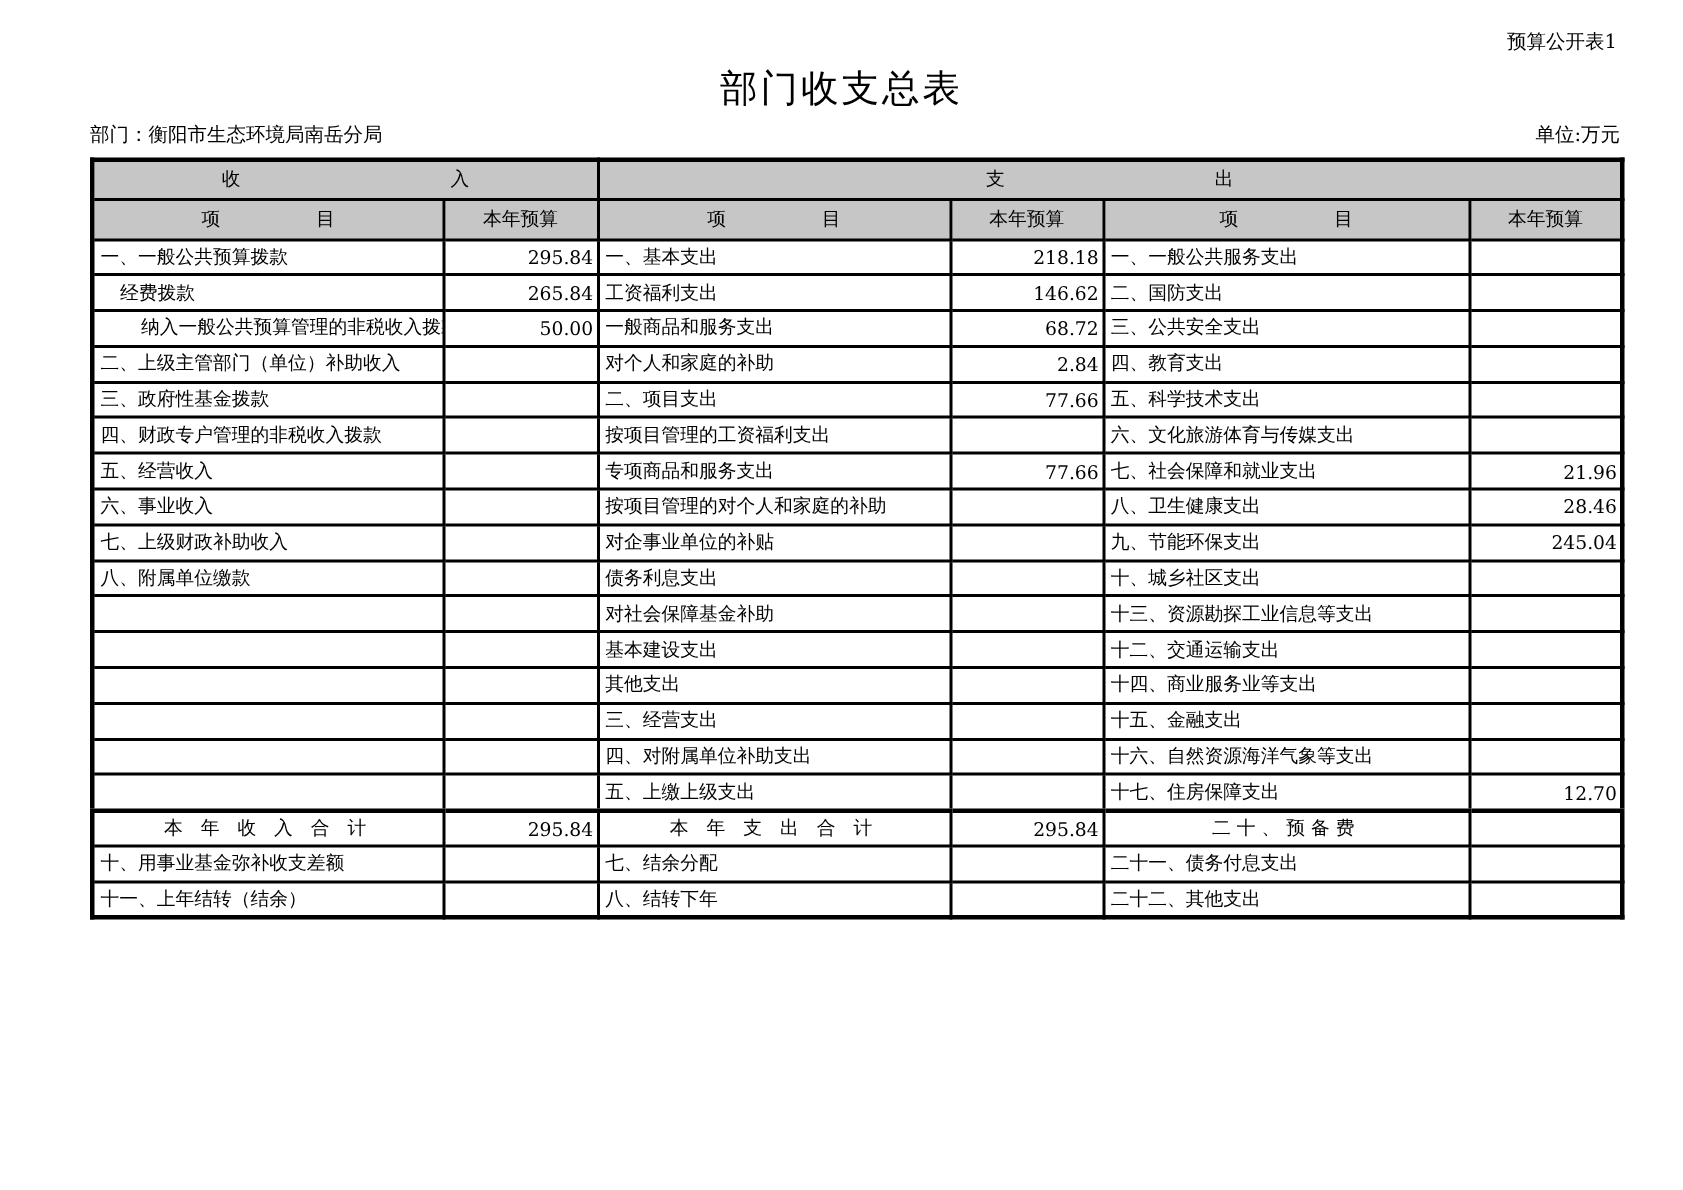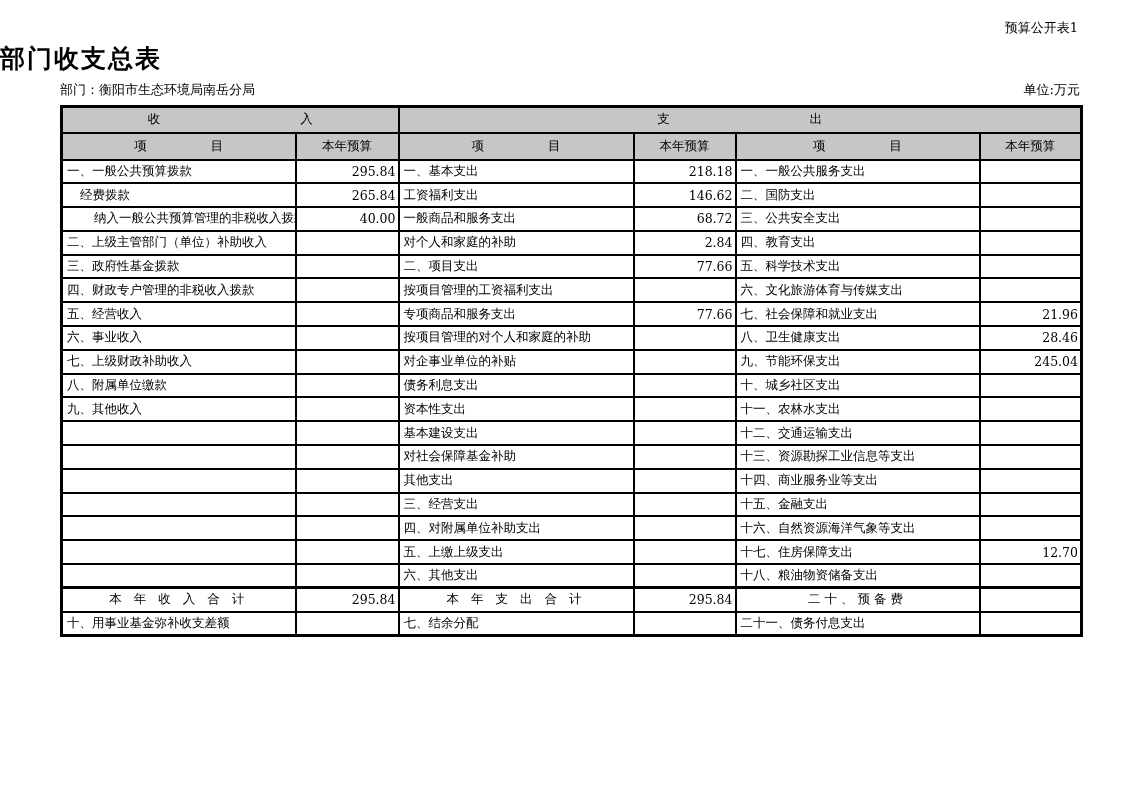--- a/index.html
+++ b/index.html
@@ -3,22 +3,22 @@
 <meta charset="utf-8">
 <style>
   * { margin:0; padding:0; box-sizing:border-box; }
   html,body { background:#ffffff; }
   .page {
     position:relative; width:1122px; height:793px; background:#ffffff;
     font-family:"DejaVu Serif", serif; color:#000;
   }
   .doc-label { position:absolute; top:19px; right:44px; font-size:13px; }
   .page-title {
-    position:absolute; top:42px; left:0; width:100%; 
-    font-family:"DejaVu Sans", sans-serif; font-weight:bold; font-size:25px;
+    position:absolute; top:42px; left:0; width:100%; text-align:center;
+    font-family:"DejaVu Sans", sans-serif; font-weight:normal; font-size:25px;
     letter-spacing:2px;
   }
   .meta-row {
     position:absolute; top:81px; left:60px; width:1020px;
     display:flex; justify-content:space-between; font-size:13px;
   }
   table.budget {
     position:absolute; top:105px; left:60px; width:1020px;
     border-collapse:collapse; table-layout:fixed;
     font-size:12.5px;
@@ -115,21 +115,21 @@
         <tr>
           <td class="item ind1">经费拨款</td>
           <td class="val">265.84</td>
           <td class="item group-start">工资福利支出</td>
           <td class="val">146.62</td>
           <td class="item group-start">二、国防支出</td>
           <td class="val"></td>
         </tr>
         <tr>
           <td class="item ind2">纳入一般公共预算管理的非税收入拨款</td>
-          <td class="val">40.00</td>
+          <td class="val">50.00</td>
           <td class="item group-start">一般商品和服务支出</td>
           <td class="val">68.72</td>
           <td class="item group-start">三、公共安全支出</td>
           <td class="val"></td>
         </tr>
         <tr>
           <td class="item">二、上级主管部门（单位）补助收入</td>
           <td class="val"></td>
           <td class="item group-start">对个人和家庭的补助</td>
           <td class="val">2.84</td>
@@ -178,41 +178,33 @@
         </tr>
         <tr>
           <td class="item">八、附属单位缴款</td>
           <td class="val"></td>
           <td class="item group-start">债务利息支出</td>
           <td class="val"></td>
           <td class="item group-start">十、城乡社区支出</td>
           <td class="val"></td>
         </tr>
         <tr>
-          <td class="item">九、其他收入</td>
-          <td class="val"></td>
-          <td class="item group-start">资本性支出</td>
-          <td class="val"></td>
-          <td class="item group-start">十一、农林水支出</td>
+          <td class="item"></td>
+          <td class="val"></td>
+          <td class="item group-start">对社会保障基金补助</td>
+          <td class="val"></td>
+          <td class="item group-start">十三、资源勘探工业信息等支出</td>
           <td class="val"></td>
         </tr>
         <tr>
           <td class="item"></td>
           <td class="val"></td>
           <td class="item group-start">基本建设支出</td>
           <td class="val"></td>
           <td class="item group-start">十二、交通运输支出</td>
-          <td class="val"></td>
-        </tr>
-        <tr>
-          <td class="item"></td>
-          <td class="val"></td>
-          <td class="item group-start">对社会保障基金补助</td>
-          <td class="val"></td>
-          <td class="item group-start">十三、资源勘探工业信息等支出</td>
           <td class="val"></td>
         </tr>
         <tr>
           <td class="item"></td>
           <td class="val"></td>
           <td class="item group-start">其他支出</td>
           <td class="val"></td>
           <td class="item group-start">十四、商业服务业等支出</td>
           <td class="val"></td>
         </tr>
@@ -232,41 +224,41 @@
           <td class="item group-start">十六、自然资源海洋气象等支出</td>
           <td class="val"></td>
         </tr>
         <tr>
           <td class="item"></td>
           <td class="val"></td>
           <td class="item group-start">五、上缴上级支出</td>
           <td class="val"></td>
           <td class="item group-start">十七、住房保障支出</td>
           <td class="val">12.70</td>
-        </tr>
-        <tr>
-          <td class="item"></td>
-          <td class="val"></td>
-          <td class="item group-start">六、其他支出</td>
-          <td class="val"></td>
-          <td class="item group-start">十八、粮油物资储备支出</td>
-          <td class="val"></td>
         </tr>
         <tr class="total-row">
           <td class="item">本 年 收 入 合 计</td>
           <td class="val">295.84</td>
           <td class="item group-start">本 年 支 出 合 计</td>
           <td class="val">295.84</td>
           <td class="item group-start">二十、预备费</td>
           <td class="val"></td>
         </tr>
         <tr>
           <td class="item">十、用事业基金弥补收支差额</td>
           <td class="val"></td>
           <td class="item group-start">七、结余分配</td>
           <td class="val"></td>
           <td class="item group-start">二十一、债务付息支出</td>
           <td class="val"></td>
         </tr>
+        <tr>
+          <td class="item">十一、上年结转（结余）</td>
+          <td class="val"></td>
+          <td class="item group-start">八、结转下年</td>
+          <td class="val"></td>
+          <td class="item group-start">二十二、其他支出</td>
+          <td class="val"></td>
+        </tr>
       </tbody>
   </table>
 
 </div>
 
 </body></html>

